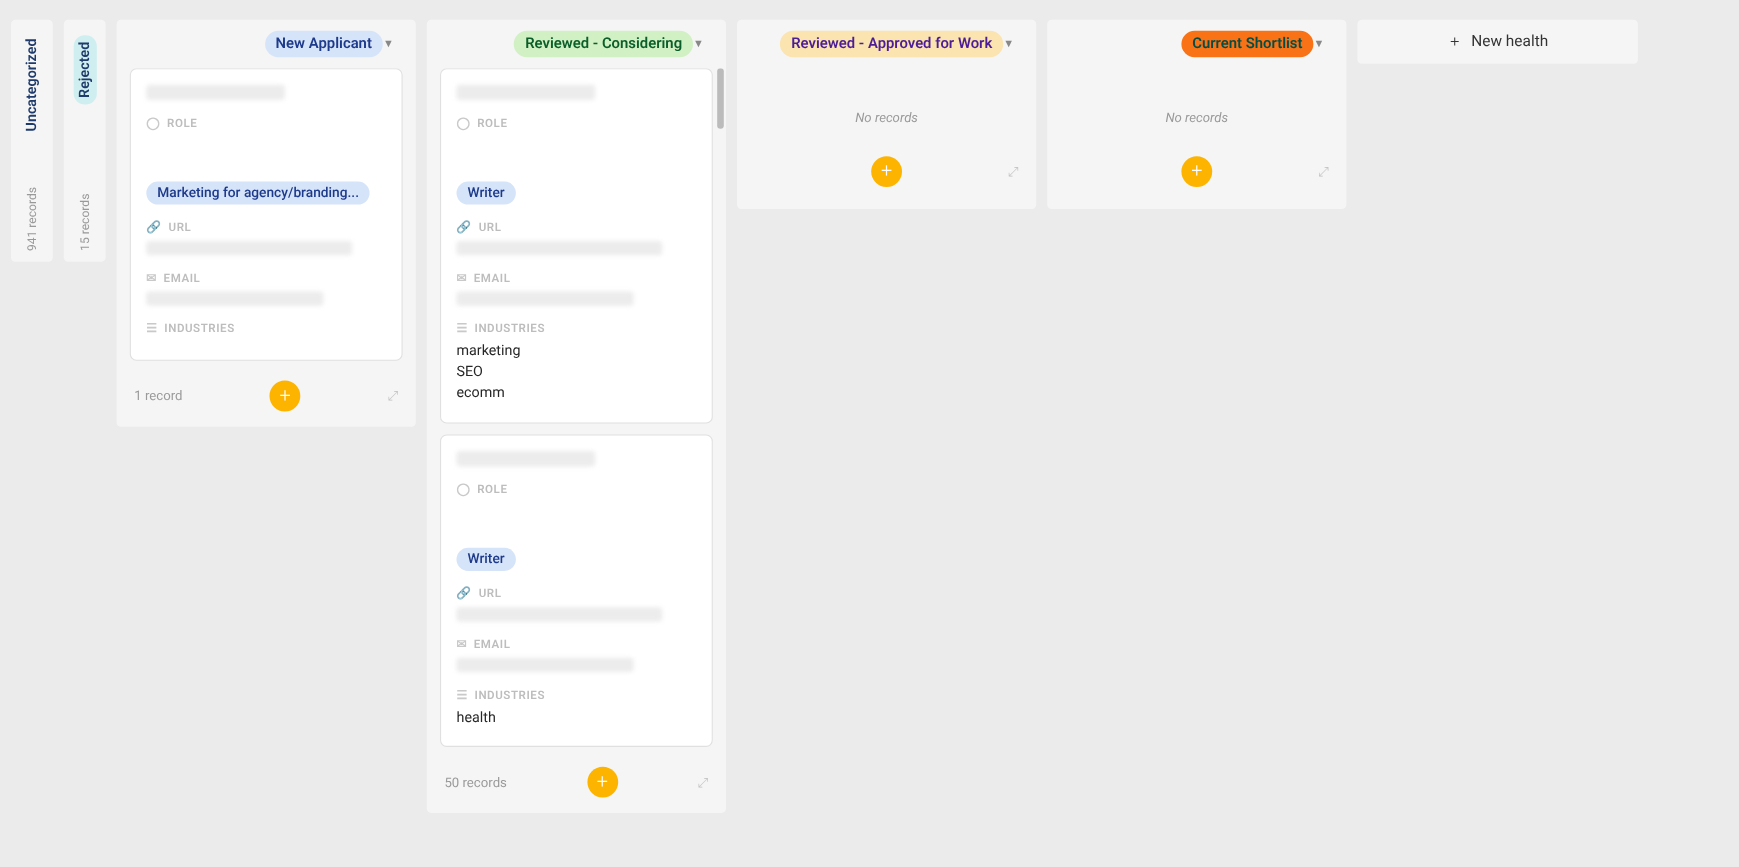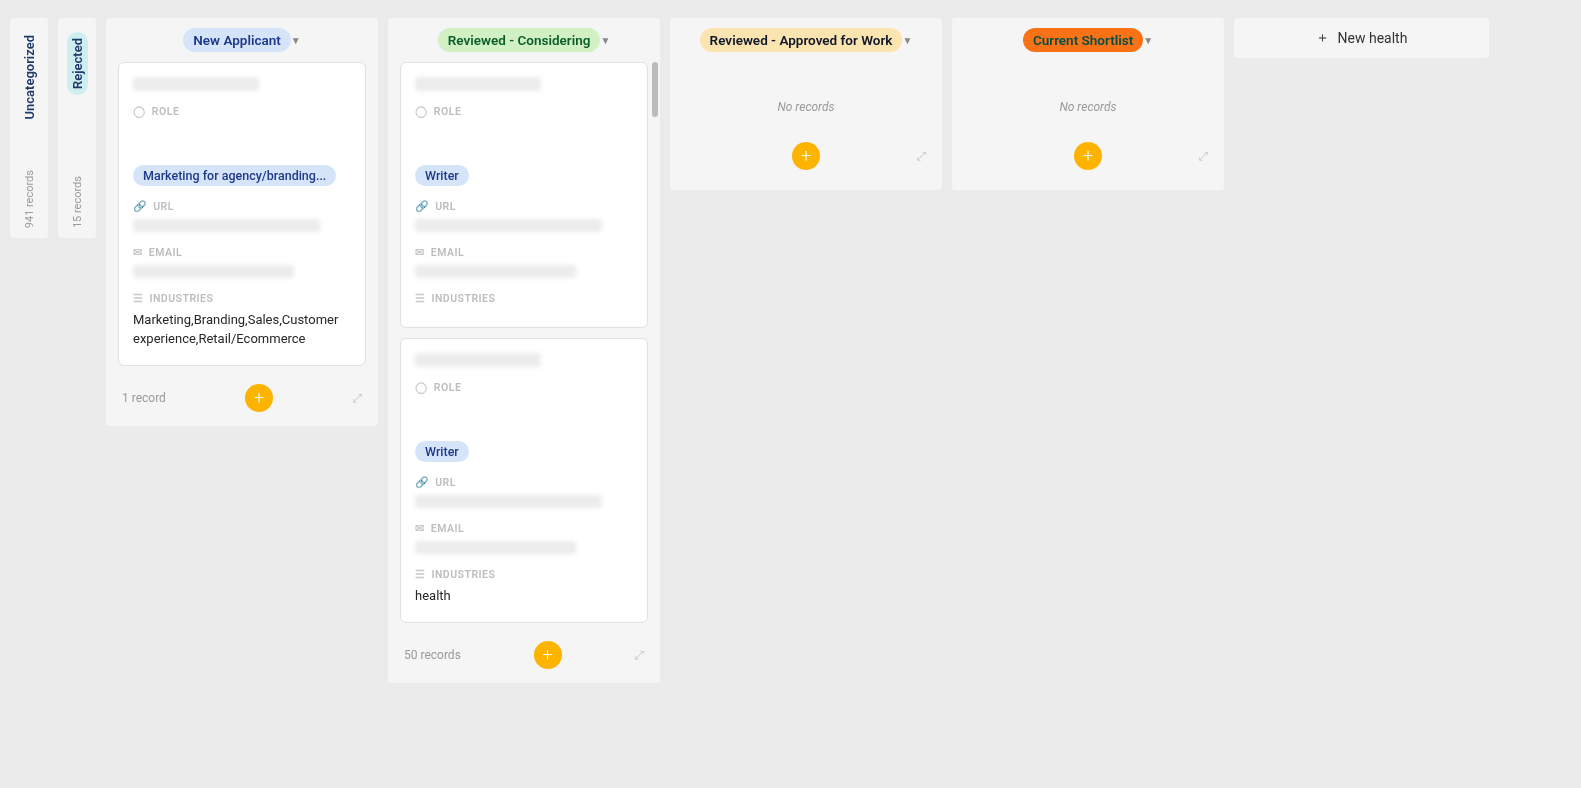--- a/index.html
+++ b/index.html
@@ -59,34 +59,34 @@
     background: #f5f5f5;
     border-radius: 4px;
     display: flex;
     flex-direction: column;
     flex-shrink: 0;
     max-height: 752px;
     position:relative;
   }
   .stack-head {
     display: flex;
-    justify-content: center;
+    justify-content: flex-end;
     align-items: center;
     padding: 10px 20px 10px 20px;
   }
   .stack-pill {
     font-size: 13.5px;
     font-weight: 600;
     padding: 4px 10px;
     border-radius: 12px;
     display: inline-block;
   }
   .p-blue   { background: #d6e4fa; color:#1e3a8a;}
   .p-green  { background: #d1f0c4; color:#0b5e29;}
-  .p-orange { background: #fbe4b0; color:#0f172a;}
+  .p-orange { background: #fbe4b0; color:#4c1d95;}
   .p-teal   { background: #f97316; color:#044d46;}
   .dd-icon {
     font-size: 10px;
     color: #888;
     cursor: pointer;
   }
   .cards {
     overflow-y: auto;
     padding: 0 12px 10px 12px;
     display:flex;
@@ -230,21 +230,20 @@
     <div class="skel-line wider"></div>
     <div class="field-label">
             <span class="ficon">✉</span>
             <span>EMAIL</span>
           </div>
     <div class="skel-line med"></div>
     <div class="field-label">
             <span class="ficon">☰</span>
             <span>INDUSTRIES</span>
           </div>
-    <div class="val">Marketing,Branding,Sales,Customer experience,Retail/Ecommerce</div>
   </div>
       </div>
       <div class="stack-footer">
         <span class="foot-left">1 record</span>
         <div class="add-btn">+</div>
         <span class="collapse-icon">⤢</span>
       </div>
     </div>
     <div class="stack">
     <div class="stack-head">
@@ -269,20 +268,21 @@
     <div class="skel-line wider"></div>
     <div class="field-label">
             <span class="ficon">✉</span>
             <span>EMAIL</span>
           </div>
     <div class="skel-line med"></div>
     <div class="field-label">
             <span class="ficon">☰</span>
             <span>INDUSTRIES</span>
           </div>
+    <div class="val">marketing<br>SEO<br>ecomm</div>
   </div>
   <div class="card">
     <div class="title-skel"></div>
     <div class="field-label">
             <span class="ficon">◯</span>
             <span>ROLE</span>
           </div>
     <span class="role-pill">Writer</span>
     <div class="field-label">
             <span class="ficon">🔗</span>

